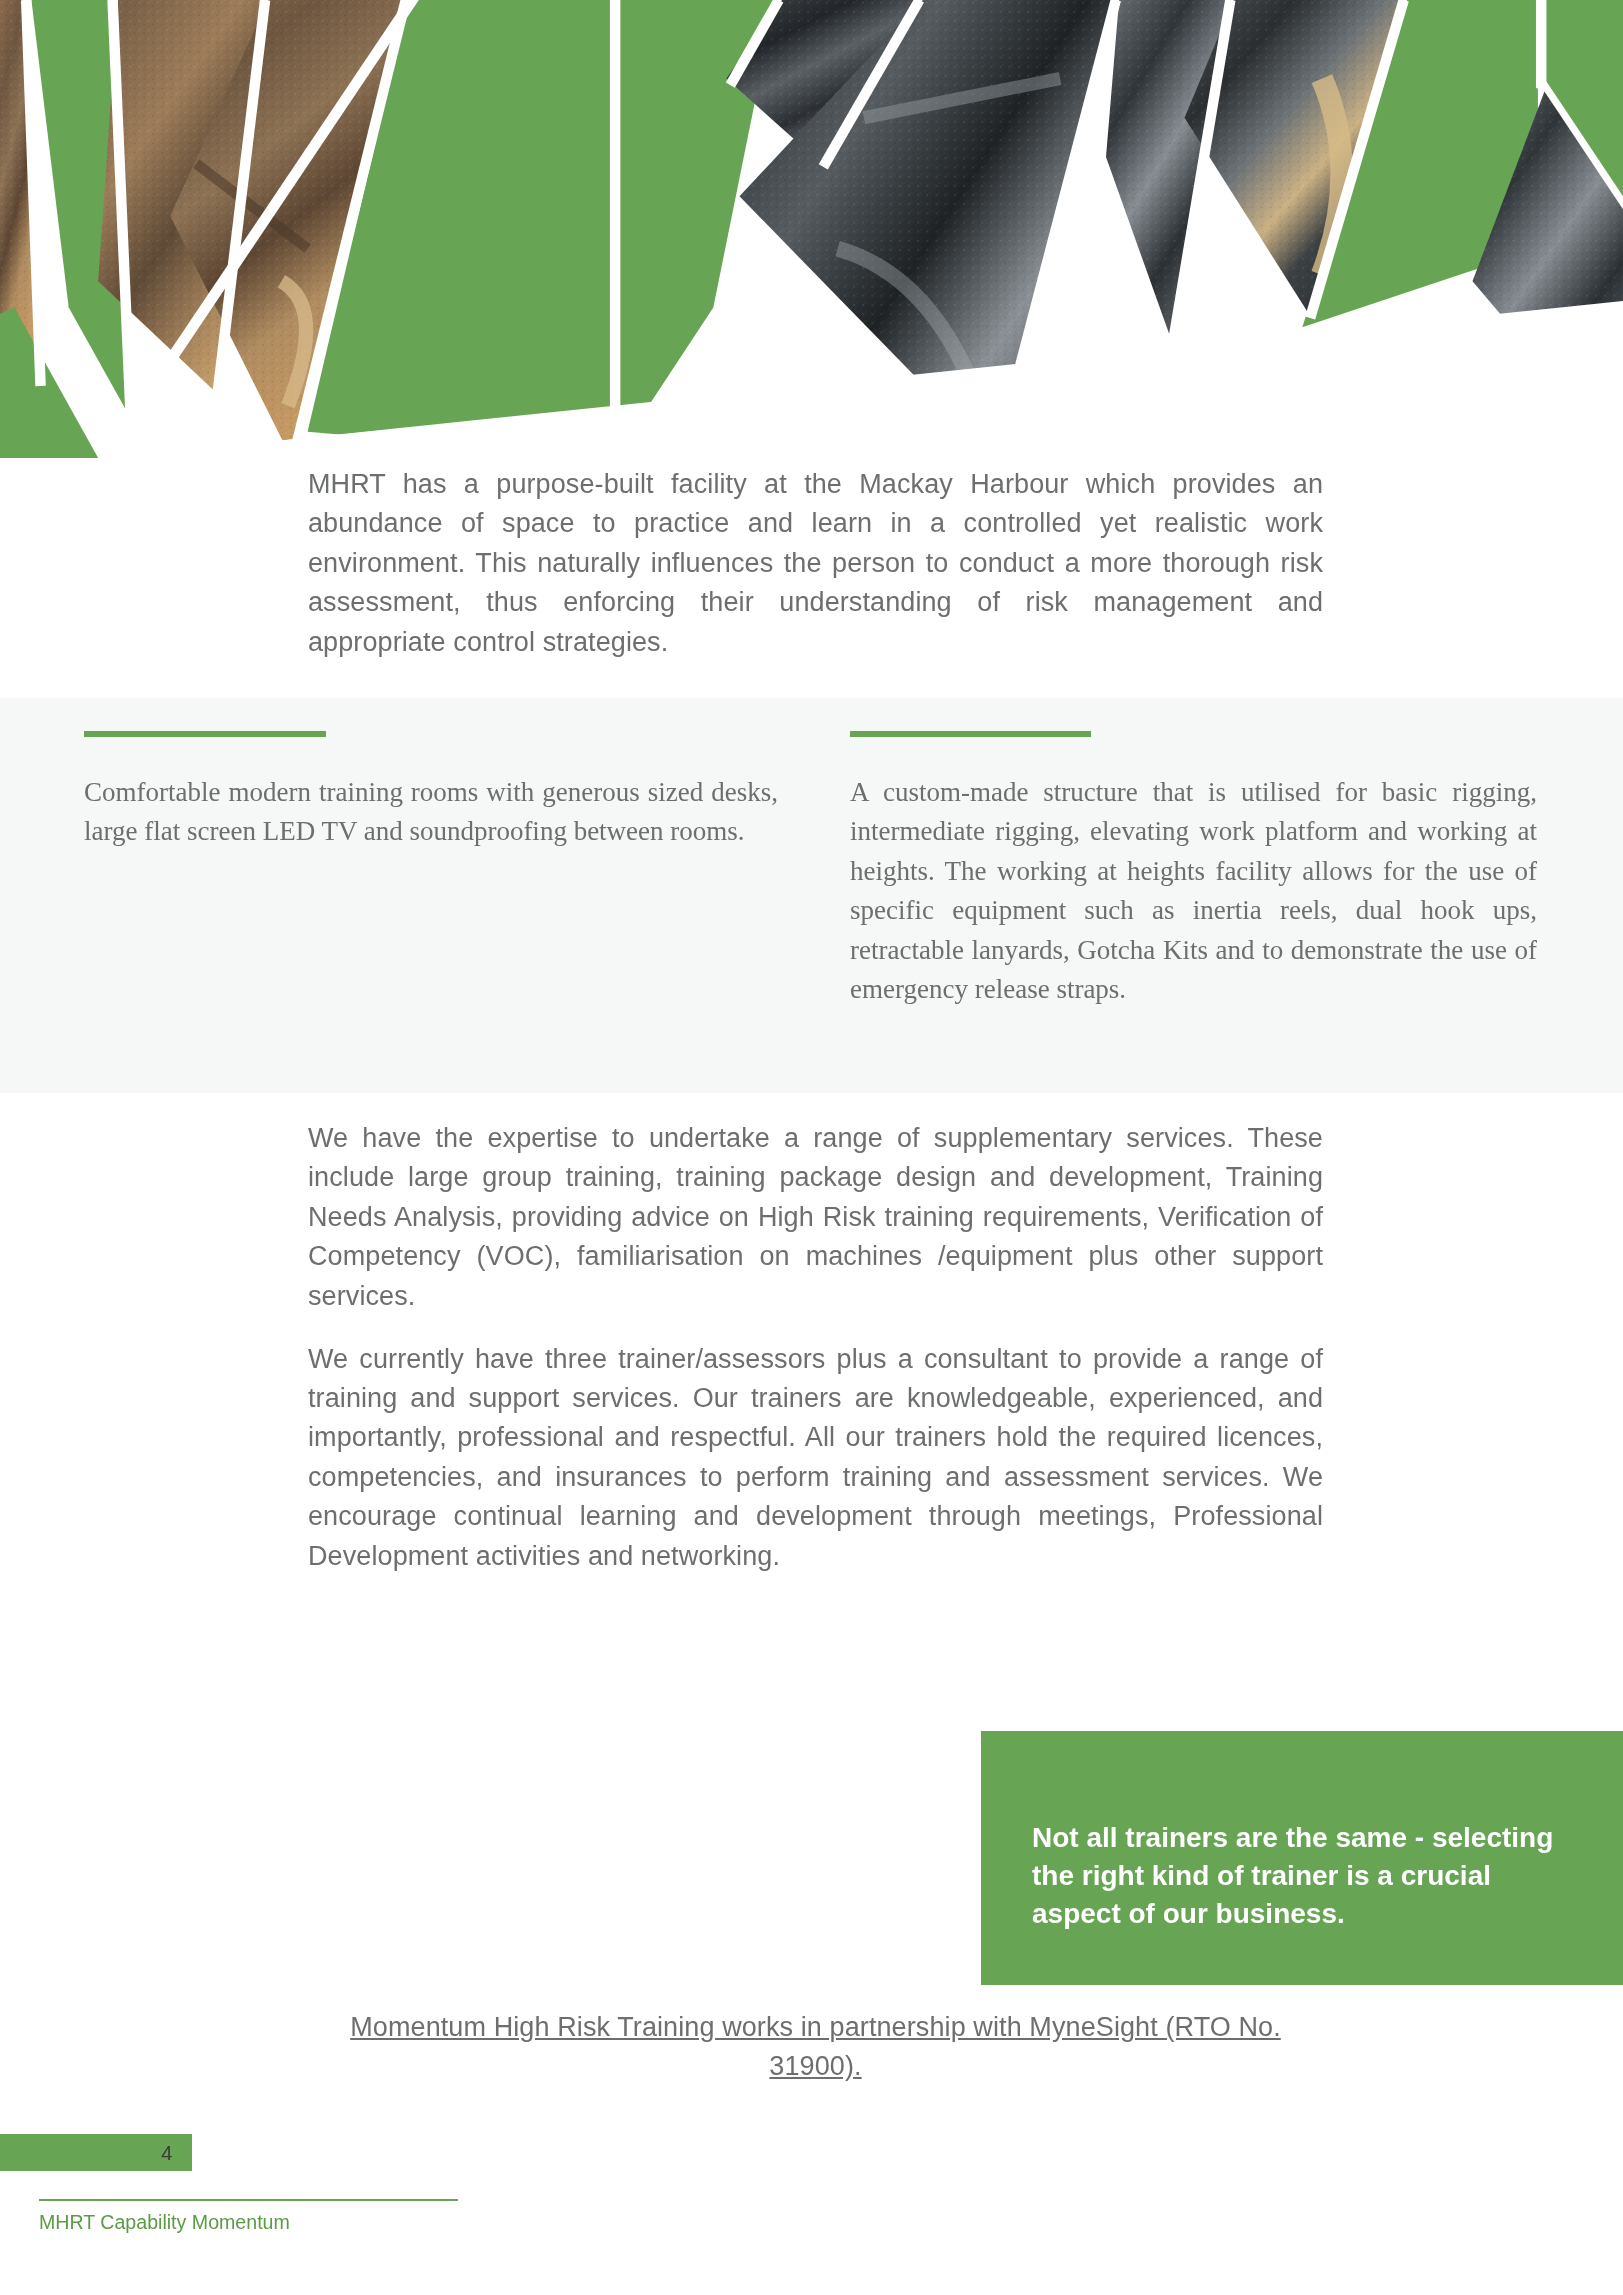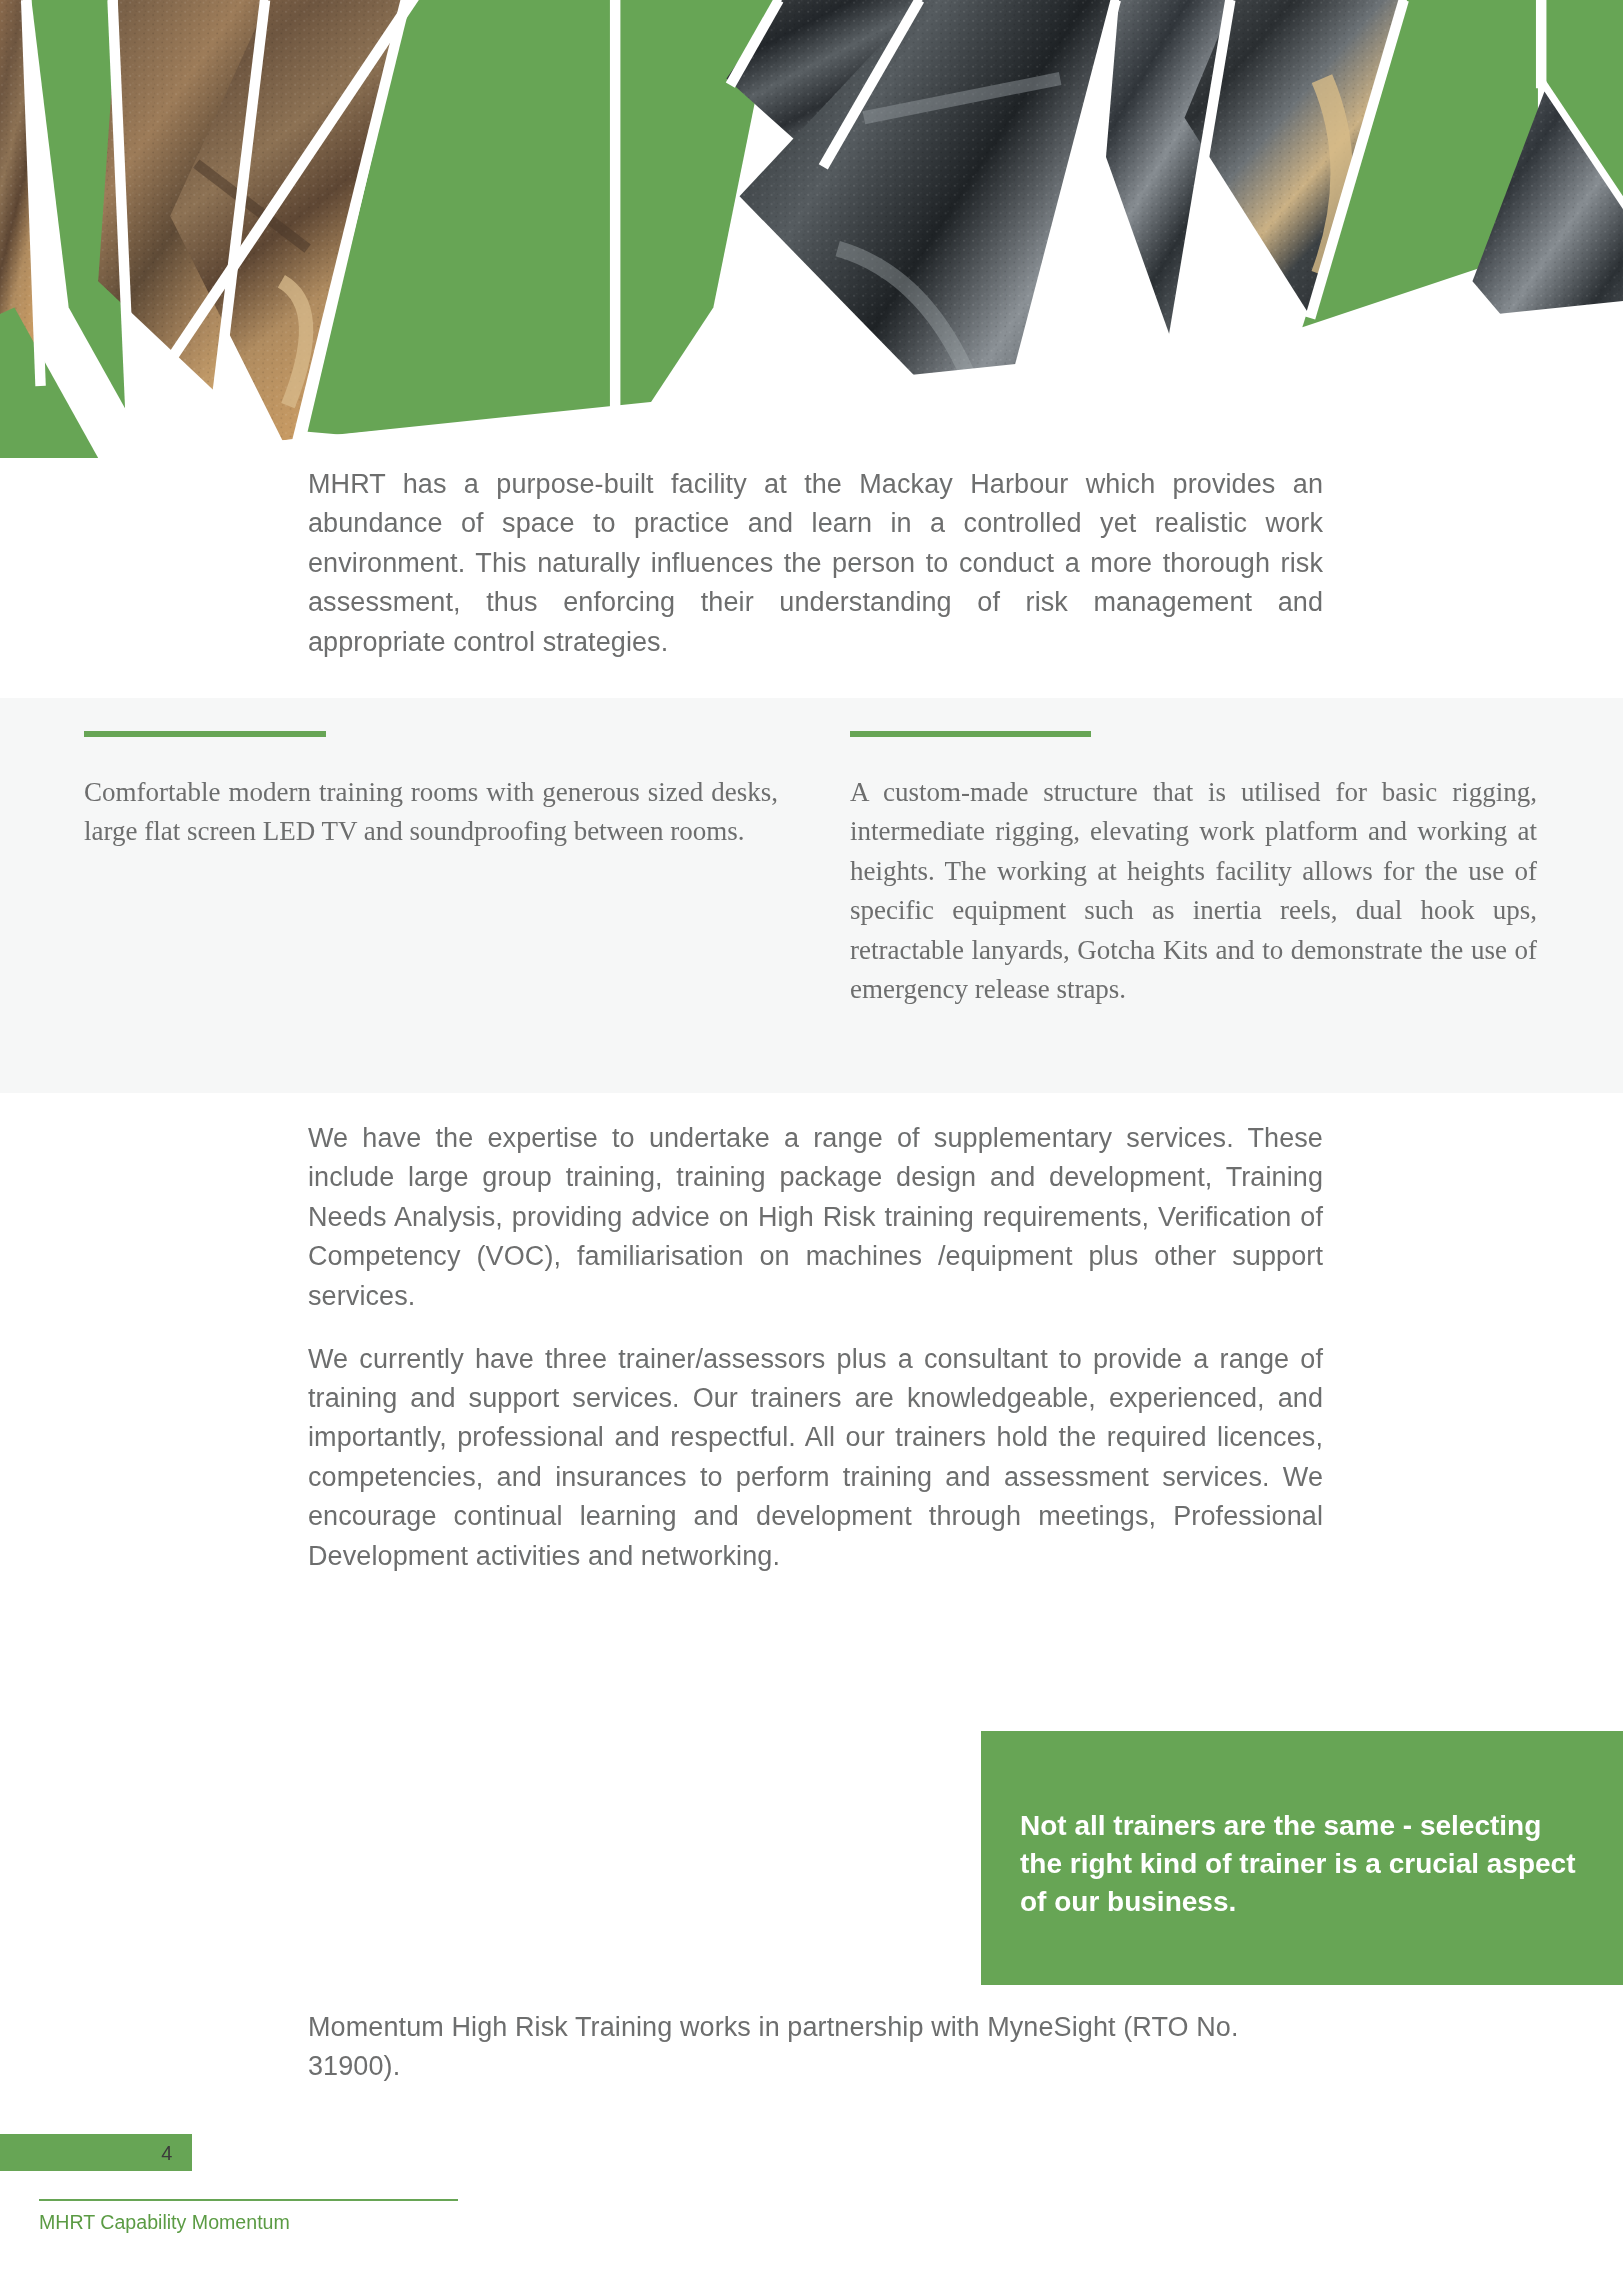--- a/index.html
+++ b/index.html
@@ -113,38 +113,39 @@
     position: absolute;
     left: 981px;
     top: 1731px;
     width: 643px;
     height: 254px;
     background: #67a555;
     box-sizing: border-box;
     padding: 76px 39px 0 39px;
   }
   .callout p {
-    margin: 0;
+    margin: 12px;
     font-size: 28px;
     line-height: 1.36;
     font-weight: bold;
     color: #ffffff;
     text-align: left;
   }
 
   
   .closing-block {
     position: absolute;
     left: 308px;
     top: 2008px;
     width: 1015px;
   }
   .closing-block p.body-text {
-    text-align: left;
+    text-align: center;
     margin: 0;
+    text-decoration: underline;
   }
 
   
   .page-number-box {
     position: absolute;
     left: 0;
     top: 2134px;
     width: 192px;
     height: 37px;
     background: #67a555;

